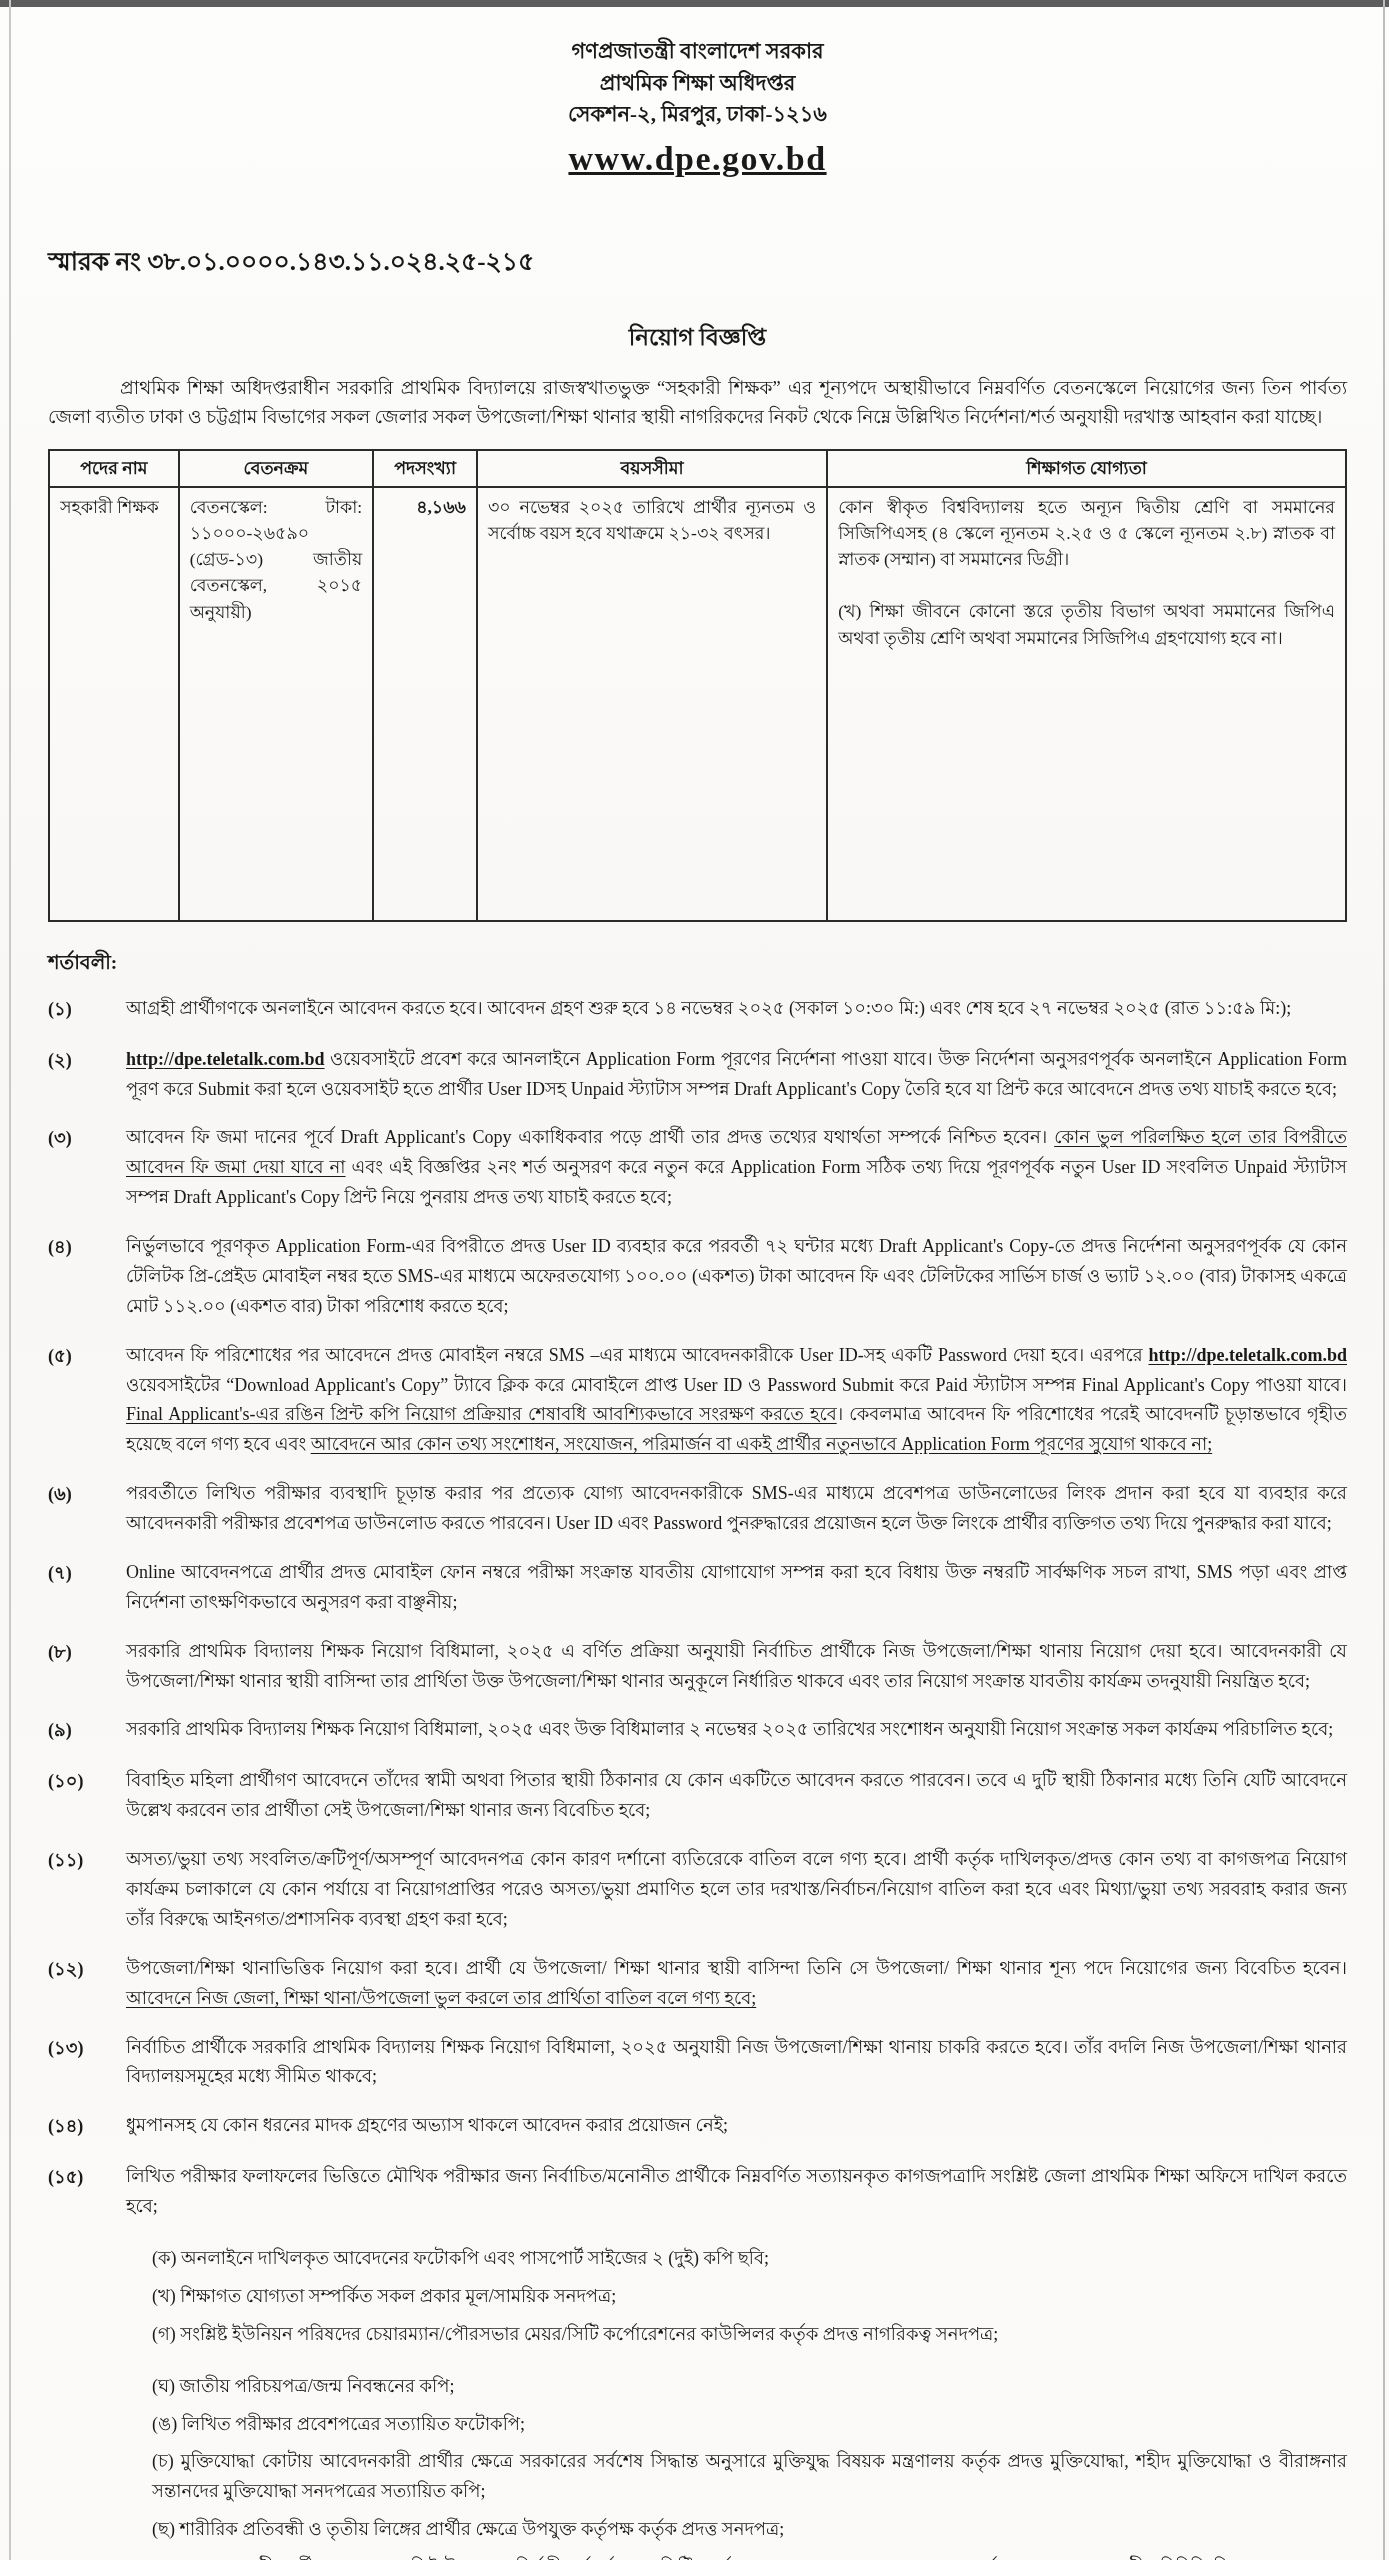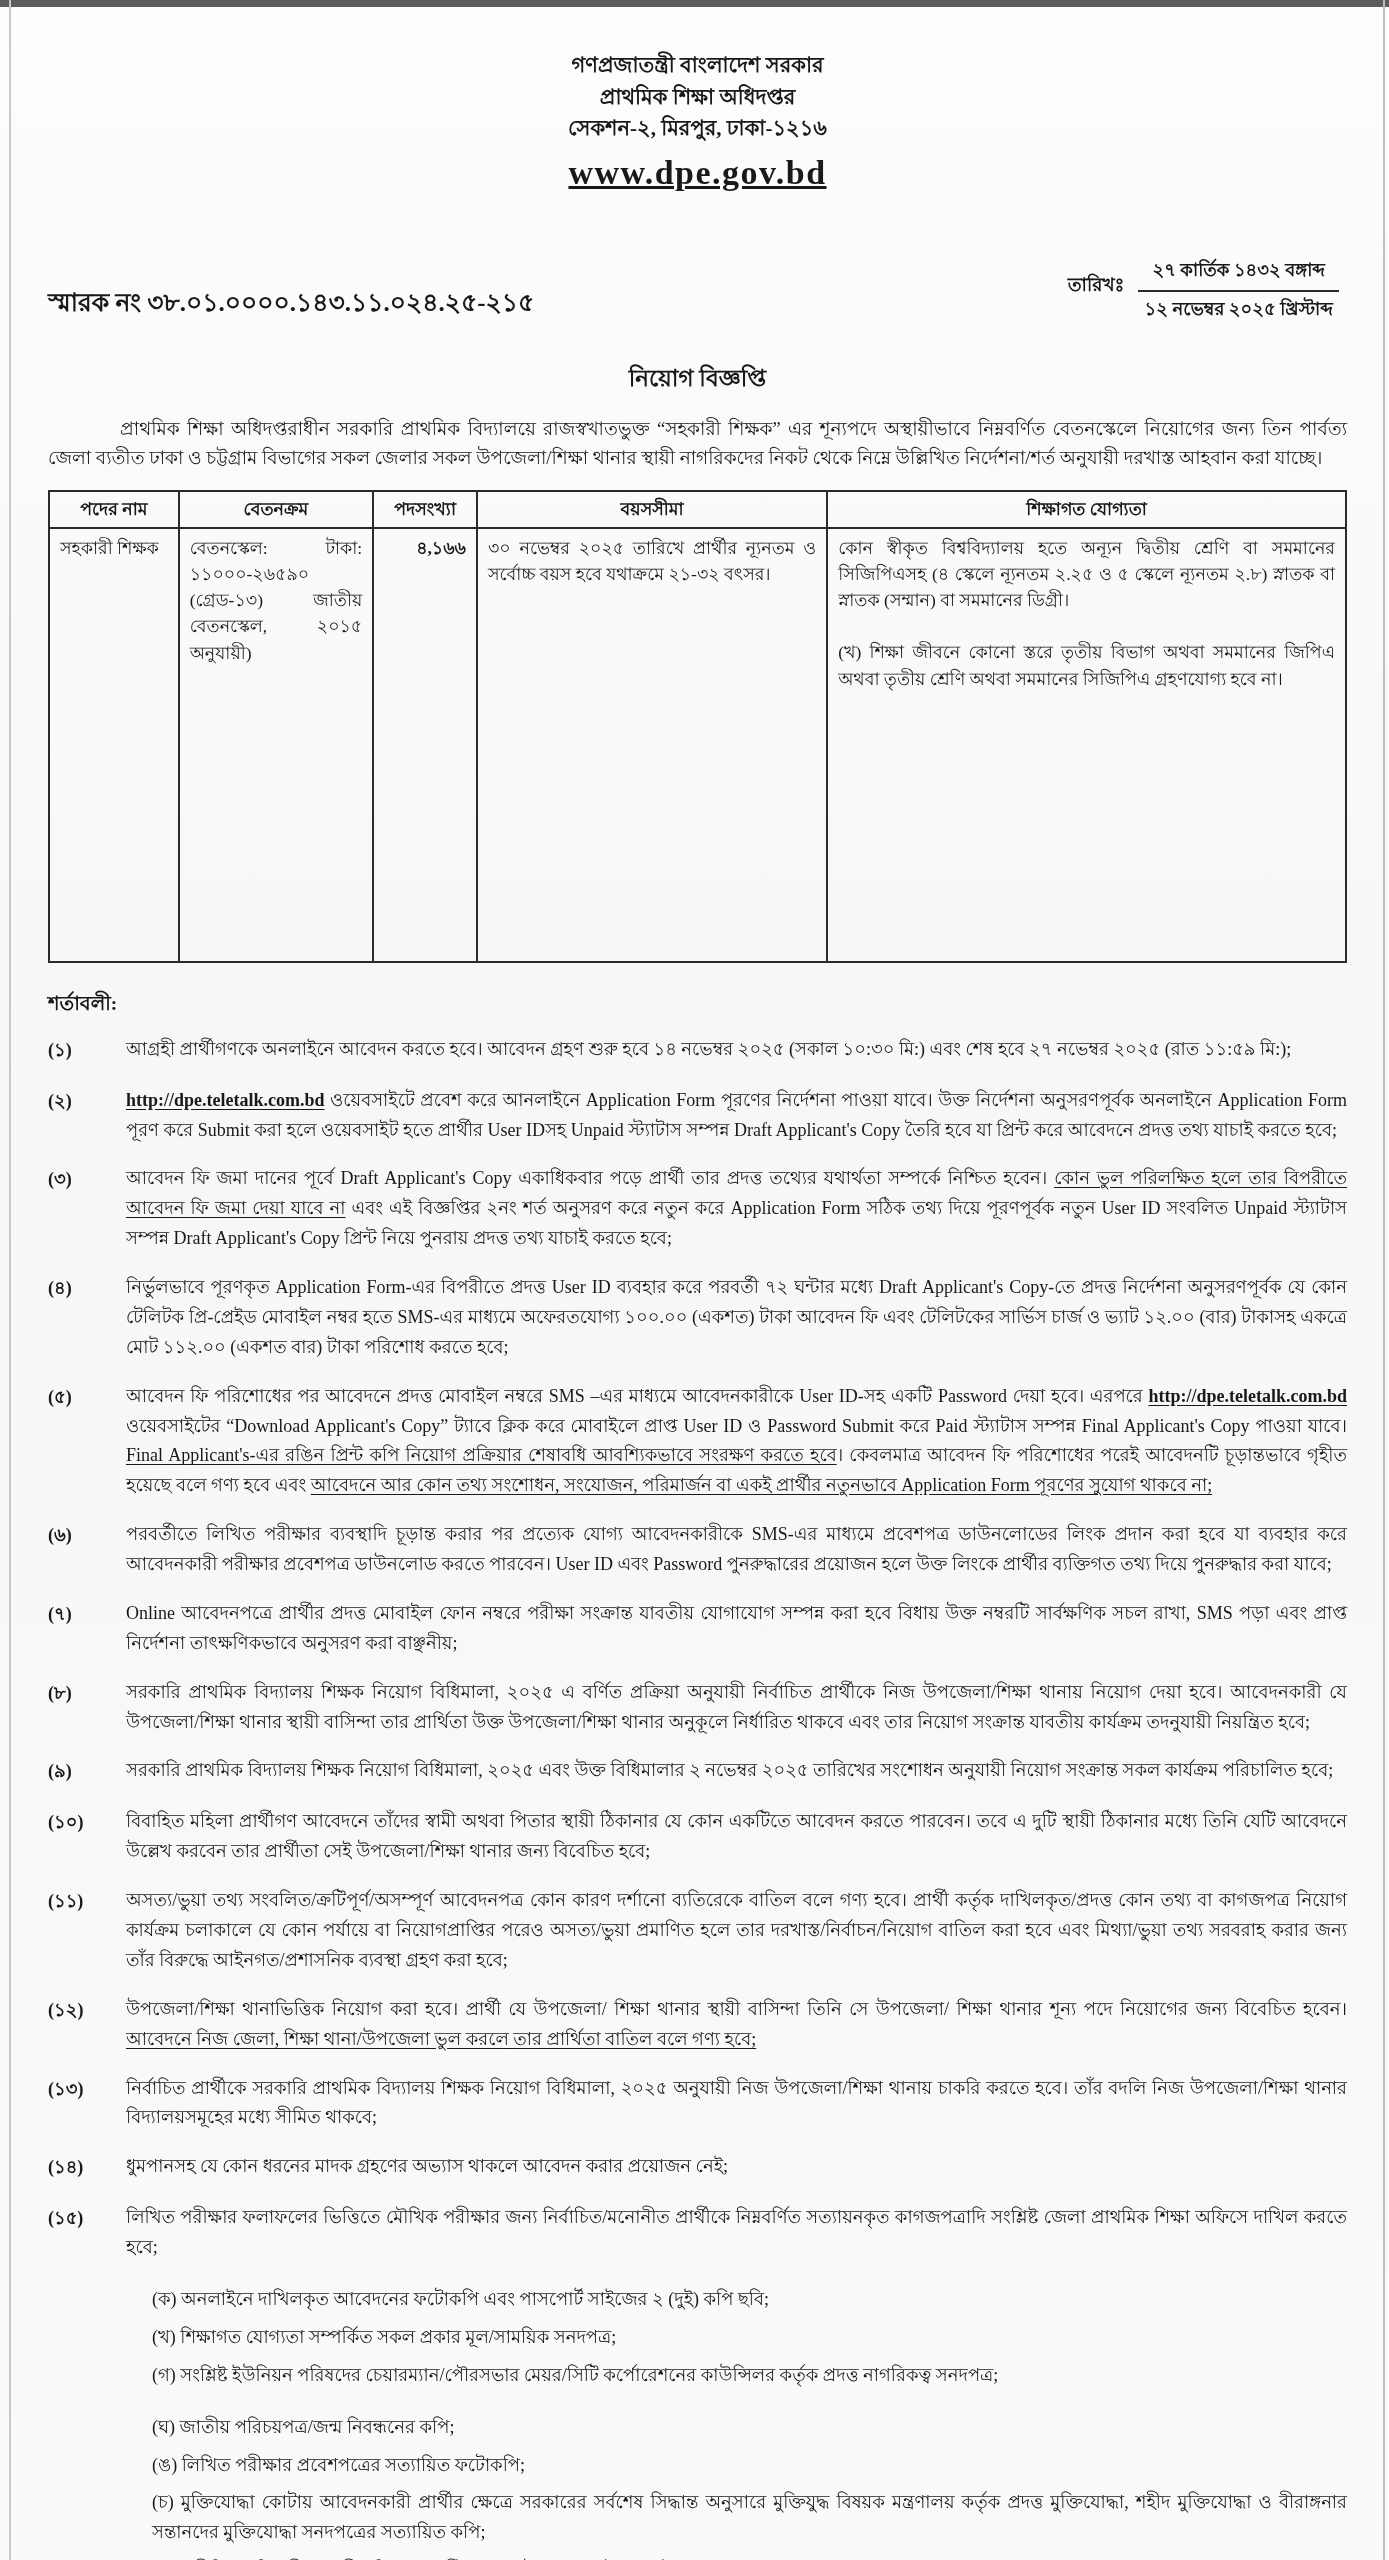--- a/index.html
+++ b/index.html
@@ -18,21 +18,21 @@
     box-sizing:border-box;
   }
   
   .edge-top{position:absolute;top:0;left:0;width:100%;height:7px;background:#5d5d5d;}
   .edge-left{position:absolute;top:0;left:9px;width:2px;height:100%;background:#c9c9c7;}
   .edge-right{position:absolute;top:0;right:4px;width:2px;height:100%;background:#bdbdbb;}
 
   .content{position:relative;padding:30px 42px 20px 48px;box-sizing:border-box;}
 
   
-  .letterhead{text-align:center;line-height:1.5;margin-top:20px;}
+  .letterhead{text-align:center;line-height:1.5;margin-top:6px;}
   .lh-line{font-size:21px;font-weight:600;}
   .lh-site{font-size:34px;font-weight:bold;letter-spacing:1.5px;text-decoration:underline;margin-top:2px;font-family:"Liberation Serif",serif;}
 
   
   .memo-row{display:flex;justify-content:space-between;align-items:flex-end;margin-top:58px;}
   .memo-no{font-size:25px;font-weight:600;}
   .date-wrap{display:flex;align-items:center;gap:14px;margin-right:8px;}
   .date-label{font-size:18.5px;font-weight:600;padding-bottom:8px;}
   .date-stack{text-align:center;font-size:18px;font-weight:600;}
   .date-top{padding:0 14px 3px 14px;border-bottom:2px solid #2a2a2a;}
@@ -78,27 +78,20 @@
 
     <div class="letterhead">
       <div class="lh-line">গণপ্রজাতন্ত্রী বাংলাদেশ সরকার</div>
       <div class="lh-line">প্রাথমিক শিক্ষা অধিদপ্তর</div>
       <div class="lh-line">সেকশন-২, মিরপুর, ঢাকা-১২১৬</div>
       <div class="lh-site">www.dpe.gov.bd</div>
     </div>
 
     <div class="memo-row">
       <div class="memo-no">স্মারক নং ৩৮.০১.০০০০.১৪৩.১১.০২৪.২৫-২১৫</div>
-      <div class="date-wrap">
-        <div class="date-label">তারিখঃ</div>
-        <div class="date-stack">
-          <div class="date-top">২৭ কার্তিক ১৪৩২ বঙ্গাব্দ</div>
-          <div class="date-bot">১২ নভেম্বর ২০২৫ খ্রিস্টাব্দ</div>
-        </div>
-      </div>
     </div>
 
     <div class="notice-title">নিয়োগ বিজ্ঞপ্তি</div>
 
     <div class="intro">প্রাথমিক শিক্ষা অধিদপ্তরাধীন সরকারি প্রাথমিক বিদ্যালয়ে রাজস্বখাতভুক্ত “সহকারী শিক্ষক” এর শূন্যপদে অস্থায়ীভাবে নিম্নবর্ণিত বেতনস্কেলে নিয়োগের জন্য তিন পার্বত্য জেলা ব্যতীত ঢাকা ও চট্টগ্রাম বিভাগের সকল জেলার সকল উপজেলা/শিক্ষা থানার স্থায়ী নাগরিকদের নিকট থেকে নিম্নে উল্লিখিত নির্দেশনা/শর্ত অনুযায়ী দরখাস্ত আহবান করা যাচ্ছে।</div>
 
     <table class="rec">
       <colgroup>
         <col class="col-post">
           <col class="col-pay">

